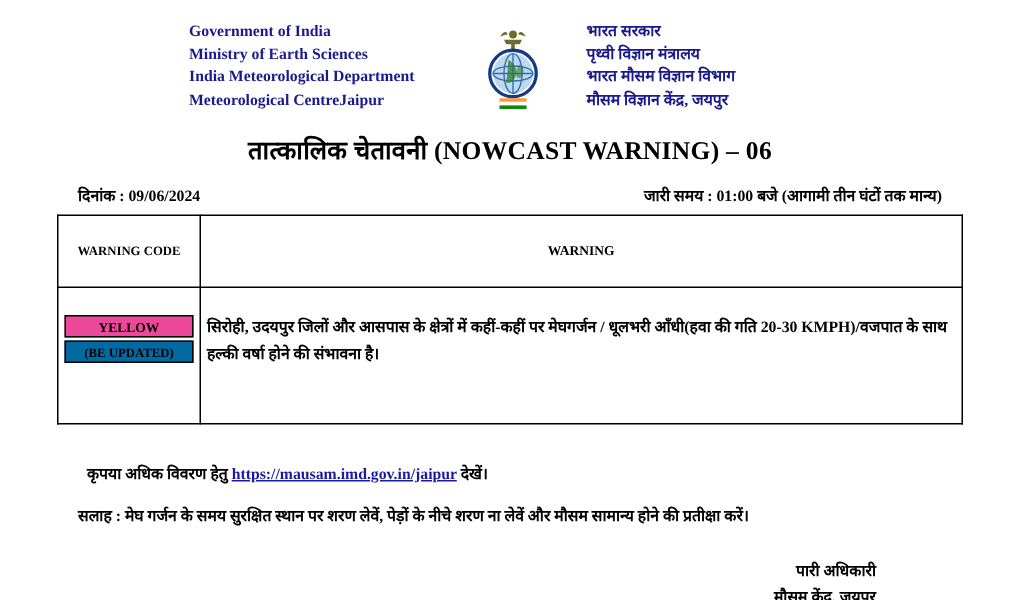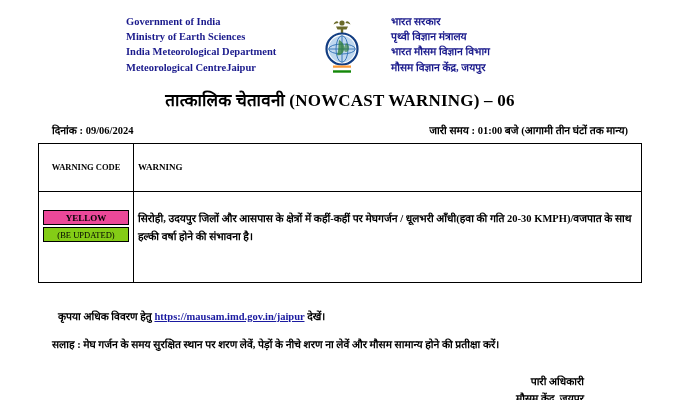--- a/index.html
+++ b/index.html
@@ -102,42 +102,42 @@
     font-size: 8.5px;
     font-weight: bold;
     text-align: center;
     line-height: 1.25;
     padding-top: 3px;
     padding-bottom: 3px;
   }
   th.warn-head {
     font-size: 9px;
     font-weight: bold;
-    text-align: left;
+    text-align: center;
     padding-top: 3px;
     padding-bottom: 3px;
   }
   td.code-cell {
     height: 54px;
     padding: 3px 3px;
     text-align: center;
   }
   .yellow-chip {
     background: #ec4899;
     border: 1px solid #000000;
     font-size: 9px;
     font-weight: bold;
     padding: 2px 0 1px 0;
     margin-bottom: 2px;
   }
   .update-chip {
-    background: #84cc16;
+    background: #0369a1;
     border: 1px solid #000000;
     font-size: 8.5px;
-    font-weight: normal;
+    font-weight: bold;
     padding: 2px 0 1px 0;
   }
   td.warn-cell {
     font-size: 10.5px;
     font-weight: bold;
     line-height: 1.75;
     padding: 4px 5px;
   }
 
   

